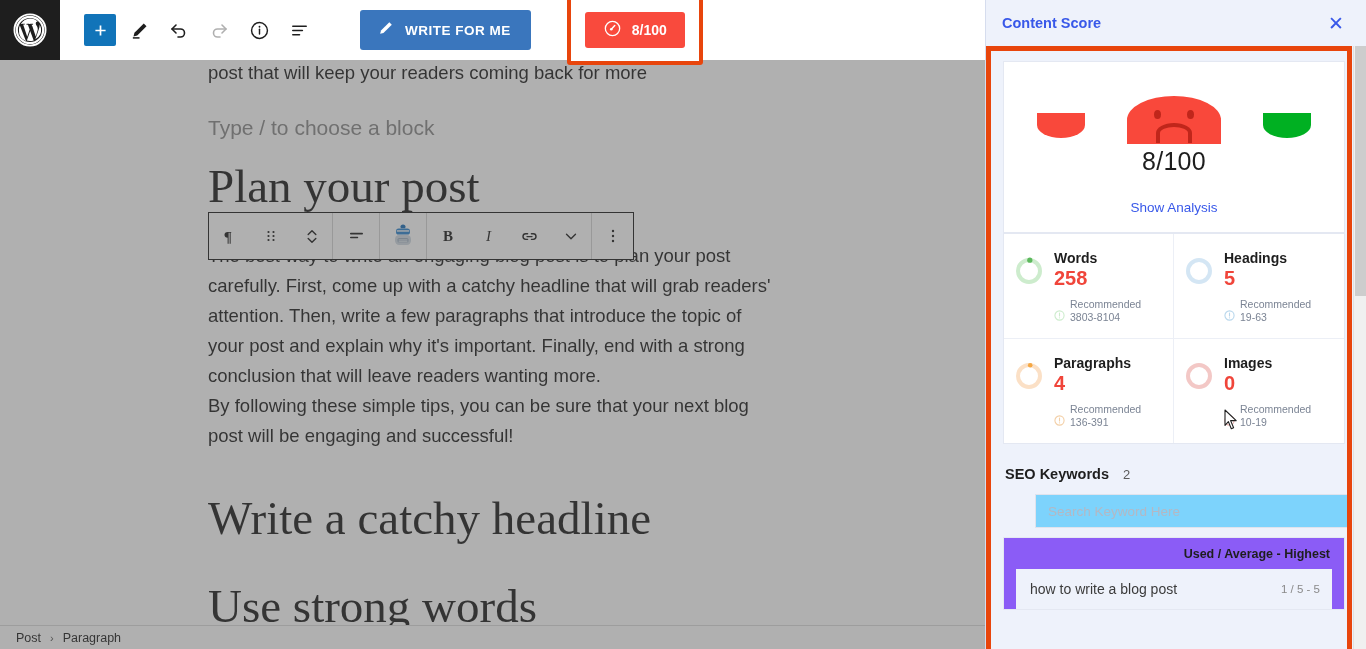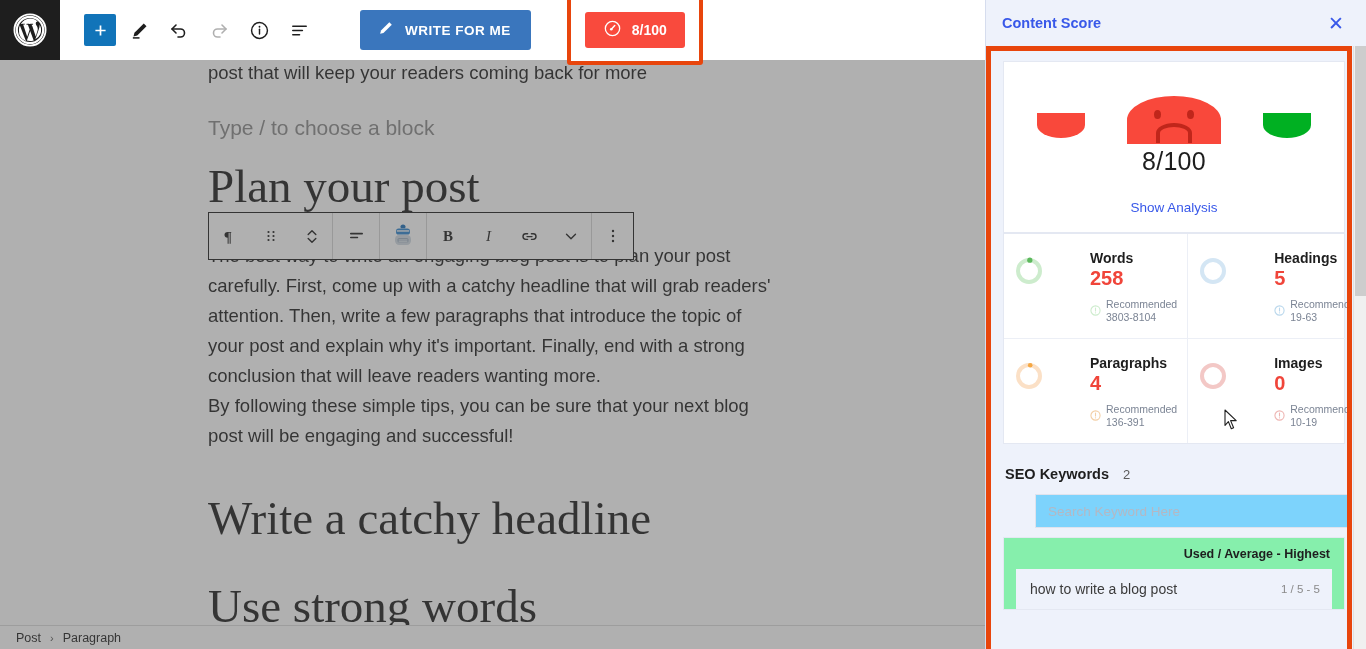--- a/index.html
+++ b/index.html
@@ -231,25 +231,25 @@
   .metrics { display: grid; grid-template-columns: 1fr 1fr; }
   .metric {
     padding: 16px 10px 14px;
     display: flex; gap: 10px; align-items: flex-start;
     position: relative;
   }
   .metric:nth-child(odd) { border-right: 1px solid #eceff6; }
   .metric:nth-child(n+3) { border-top: 1px solid #eceff6; }
   .ring { position: relative; width: 30px; height: 30px; flex: 0 0 30px; margin-top: 6px; }
   .ring svg { display: block; }
-  .m-body { flex: 1; margin-left: 36px; }
+  .m-body { flex: 1; }
   .m-label { font-size: 14px; font-weight: bold; color: #1e1e1e; }
   .m-value { font-size: 20px; color: #f0453a; font-weight: bold; margin-top: 1px; }
   .m-rec {
-    display: flex; gap: 5px; align-items: center;
+    display: flex; gap: 5px; align-items: flex-end;
     margin-top: 8px;
     font-size: 10.5px; color: #7b8494; line-height: 13px;
   }
   .m-rec .excl { flex: 0 0 11px; margin-top: 1px; }
 
   
   .seo-head {
     display: flex; align-items: baseline; gap: 14px;
     margin: 22px 0 12px 2px;
   }
@@ -260,21 +260,21 @@
     border: 1px solid #dfe3ed; background: #7dd3fc;
     padding: 0 12px;
     font-size: 13.5px; color: #1e1e1e;
     font-family: "Liberation Sans", sans-serif;
     outline: none;
     margin-left: 32px;
   }
   .kw-input::placeholder { color: #b3b8c4; }
   .kw-table {
     margin-top: 9px;
-    background: #86efac;
+    background: #8b5cf6;
     border: 1px solid #e4e8f2;
   }
   .kw-thead {
     text-align: right;
     padding: 9px 14px 8px;
     font-size: 12.5px; font-weight: bold; color: #1e1e1e;
   }
   .kw-row {
     display: flex; align-items: center; justify-content: space-between;
     background: #eef2fb;

